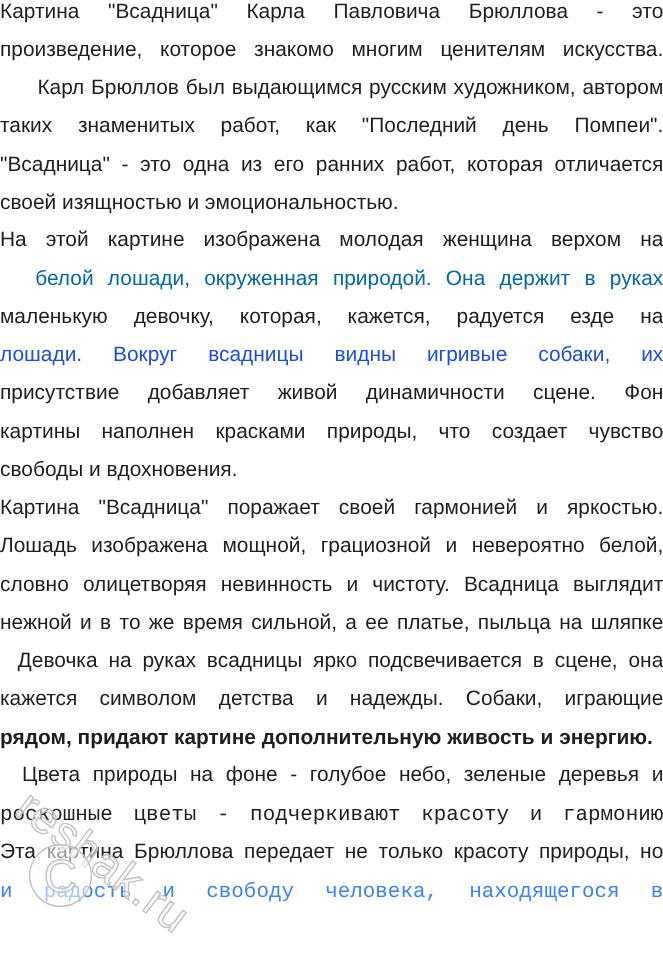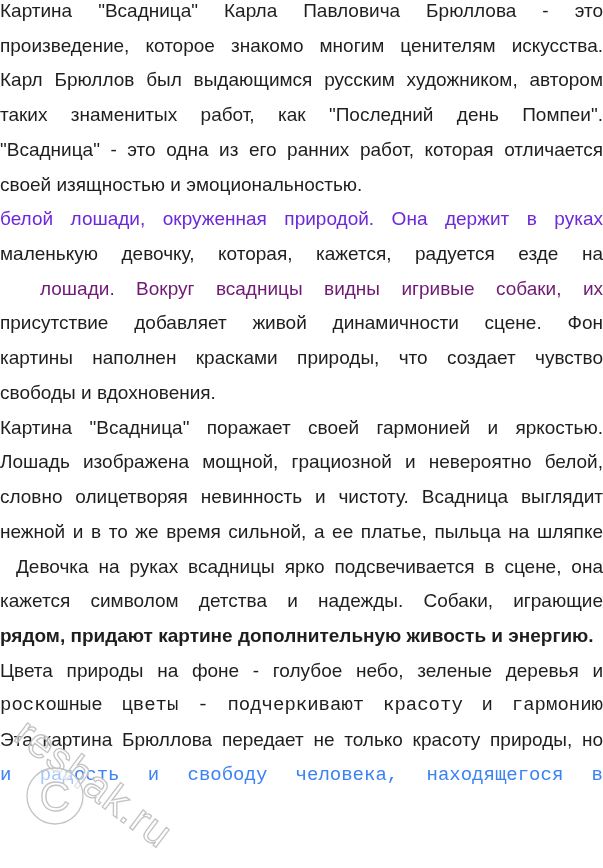--- a/index.html
+++ b/index.html
@@ -49,46 +49,47 @@
 </style>
 </head>
 <body>
 
 <div id="page">
 
   <div id="article">
       <div class="para">
         <div class="line" style="color: rgb(30, 30, 30);">Картина "Всадница" Карла Павловича Брюллова - это</div>
         <div class="line" style="color: rgb(30, 30, 30);">произведение, которое знакомо многим ценителям искусства.</div>
-        <div class="line" style="color: rgb(30, 30, 30);">Карл Брюллов был выдающимся русским художником, автором</div>
+        <div class="line" style="color: rgb(30, 30, 30); margin-left: 34px;">Карл Брюллов был выдающимся русским художником, автором</div>
         <div class="line" style="color: rgb(30, 30, 30);">таких знаменитых работ, как "Последний день Помпеи".</div>
         <div class="line" style="color: rgb(30, 30, 30);">"Всадница" - это одна из его ранних работ, которая отличается</div>
         <div class="line last" style="color: rgb(30, 30, 30);">своей изящностью и эмоциональностью.</div>
       </div>
       <div class="para">
-        <div class="line" style="color: #6d28d9;">белой лошади, окруженная природой. Она держит в руках</div>
+        <div class="line" style="color: rgb(30, 30, 30);">На этой картине изображена молодая женщина верхом на</div>
+        <div class="line" style="color: #0369a1; padding-left: 32px;">белой лошади, окруженная природой. Она держит в руках</div>
         <div class="line" style="color: rgb(30, 30, 30);">маленькую девочку, которая, кажется, радуется езде на</div>
-        <div class="line" style="color: #701a75; padding-left: 40px;">лошади. Вокруг всадницы видны игривые собаки, их</div>
+        <div class="line" style="color: #1d4ed8;">лошади. Вокруг всадницы видны игривые собаки, их</div>
         <div class="line" style="color: rgb(30, 30, 30);">присутствие добавляет живой динамичности сцене. Фон</div>
         <div class="line" style="color: rgb(30, 30, 30);">картины наполнен красками природы, что создает чувство</div>
         <div class="line last" style="color: rgb(30, 30, 30);">свободы и вдохновения.</div>
       </div>
       <div class="para">
         <div class="line" style="color: rgb(30, 30, 30);">Картина "Всадница" поражает своей гармонией и яркостью.</div>
         <div class="line" style="color: rgb(30, 30, 30);">Лошадь изображена мощной, грациозной и невероятно белой,</div>
         <div class="line" style="color: rgb(30, 30, 30);">словно олицетворяя невинность и чистоту. Всадница выглядит</div>
         <div class="line" style="color: rgb(30, 30, 30);">нежной и в то же время сильной, а ее платье, пыльца на шляпке</div>
       </div>
       <div class="para">
         <div class="line" style="color: rgb(30, 30, 30); margin-left: 16px;">Девочка на руках всадницы ярко подсвечивается в сцене, она</div>
         <div class="line" style="color: rgb(30, 30, 30);">кажется символом детства и надежды. Собаки, играющие</div>
         <div class="line last" style="color: rgb(30, 30, 30); font-weight: bold;">рядом, придают картине дополнительную живость и энергию.</div>
       </div>
       <div class="para">
-        <div class="line" style="color: rgb(30, 30, 30);">Цвета природы на фоне - голубое небо, зеленые деревья и</div>
+        <div class="line" style="color: rgb(30, 30, 30); padding-left: 20px;">Цвета природы на фоне - голубое небо, зеленые деревья и</div>
         <div class="line" style="color: rgb(30, 30, 30); font-family: Liberation Mono, monospace;">роскошные цветы - подчеркивают красоту и гармонию момента.</div>
       </div>
       <div class="para">
         <div class="line" style="color: rgb(30, 30, 30);">Эта картина Брюллова передает не только красоту природы, но</div>
         <div class="line" style="color: #3b82f6; font-family: Liberation Mono, monospace;">и радость и свободу человека, находящегося в гармонии с ней.</div>
       </div>
     </div>
 
   <svg id="watermark" width="240" height="180" viewBox="0 0 240 180">
     <g id="wm-group" stroke-width="1.3" stroke="#c3c3c3">

